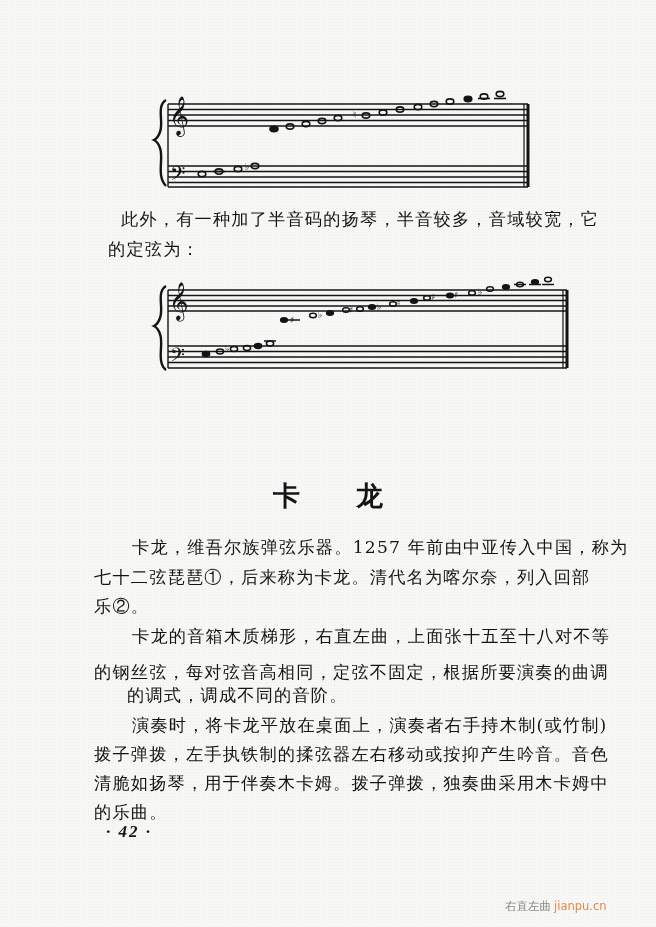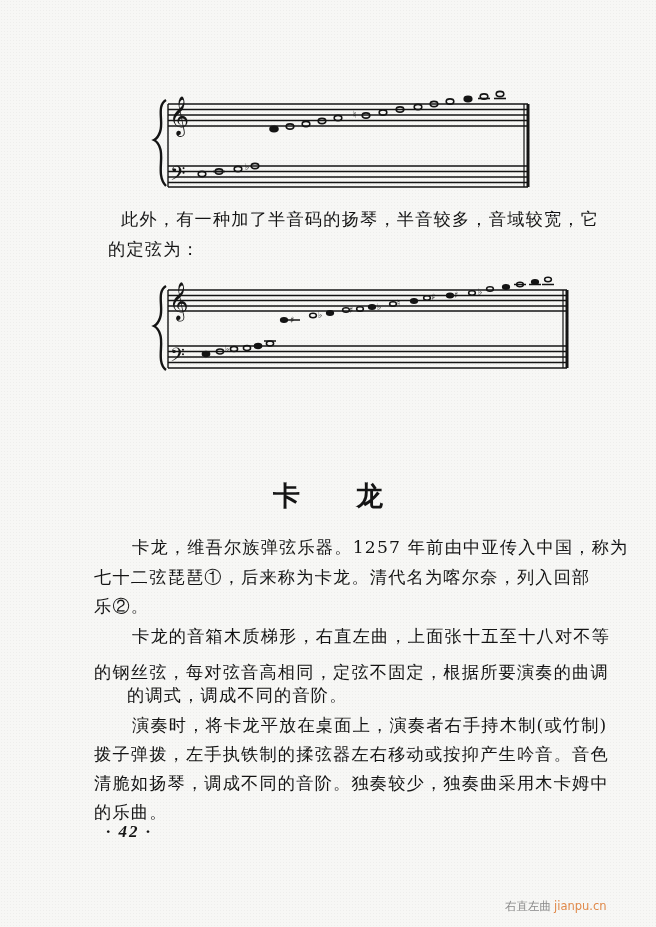--- a/index.html
+++ b/index.html
@@ -176,20 +176,20 @@
 <div class="text-line para" style="left:132px; top:535px;">卡龙，维吾尔族弹弦乐器。1257 年前由中亚传入中国，称为</div>
 <div class="text-line para" style="left:94px; top:565px;text-align:center;">七十二弦琵琶①，后来称为卡龙。清代名为喀尔奈，列入回部</div>
 <div class="text-line para" style="left:94px; top:594px;">乐②。</div>
 
 <div class="text-line" style="left:132px; top:624px;">卡龙的音箱木质梯形，右直左曲，上面张十五至十八对不等</div>
 <div class="text-line" style="left:94px; top:654px;margin-top:6px;">的钢丝弦，每对弦音高相同，定弦不固定，根据所要演奏的曲调</div>
 <div class="text-line" style="left:94px; top:683px;margin-left:33px;">的调式，调成不同的音阶。</div>
 
 <div class="text-line" style="left:132px; top:713px;">演奏时，将卡龙平放在桌面上，演奏者右手持木制(或竹制)</div>
 <div class="text-line" style="left:94px; top:742px;">拨子弹拨，左手执铁制的揉弦器左右移动或按抑产生吟音。音色</div>
-<div class="text-line" style="left:94px; top:771px;">清脆如扬琴，调成不同的音阶。独奏较少，独奏曲采用木卡姆中</div>
+<div class="text-line" style="left:94px; top:771px;">清脆如扬琴，用于伴奏木卡姆。拨子弹拨，独奏曲采用木卡姆中</div>
 <div class="text-line" style="left:94px; top:800px;">的乐曲。</div>
 
 <div class="page-number">· 42 ·</div>
 
 <div class="watermark">
   <span>右直左曲</span><span class="site">jianpu.cn</span>
 </div>
 
 </body></html>

